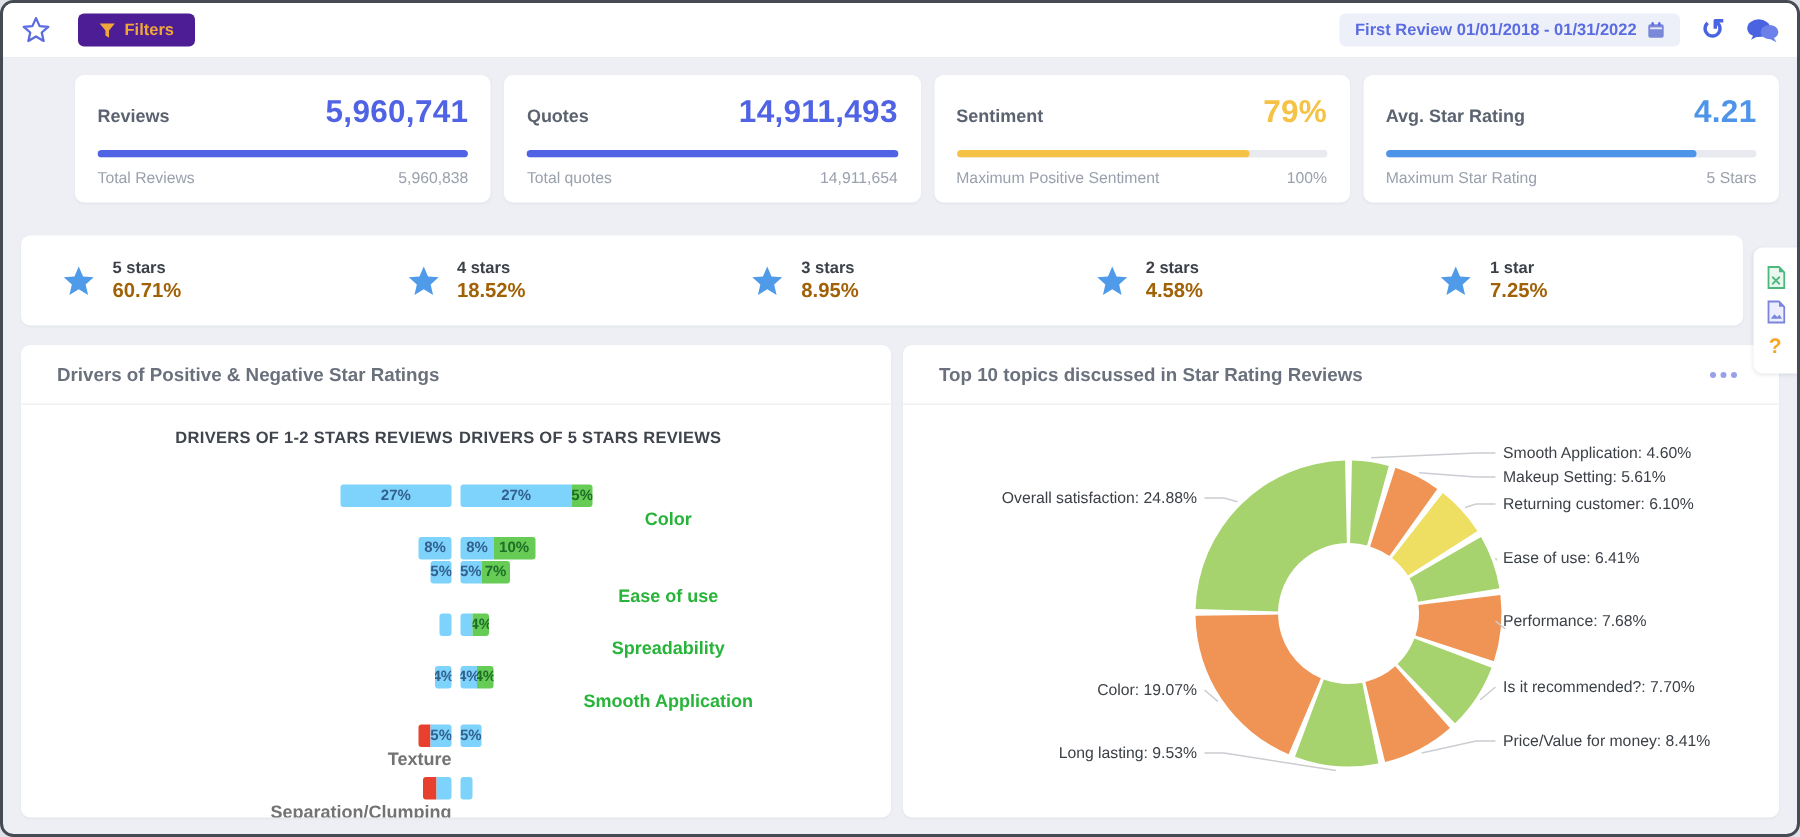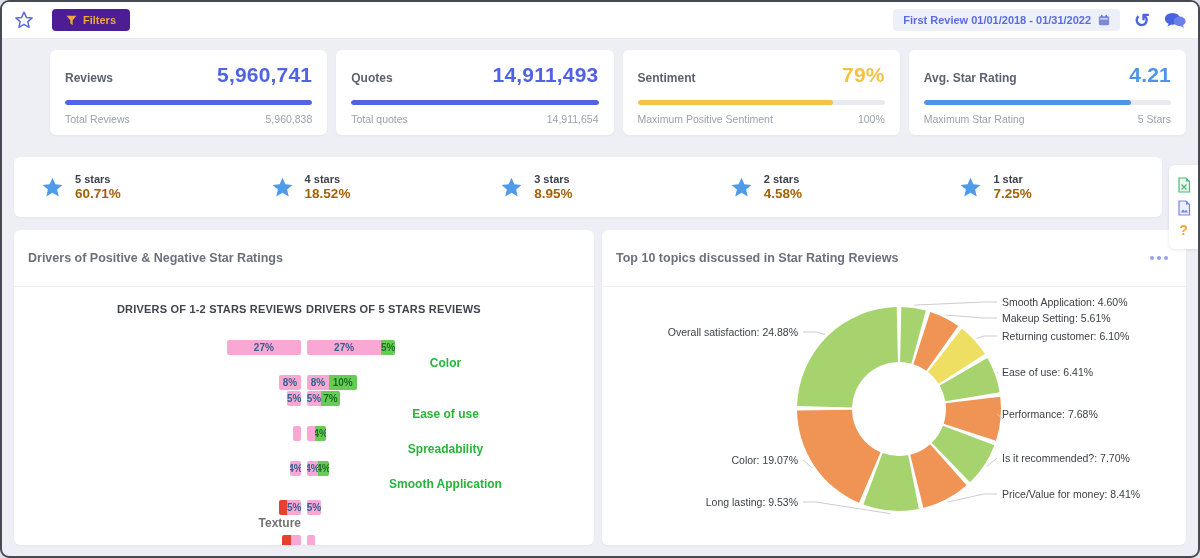--- a/index.html
+++ b/index.html
@@ -40,37 +40,37 @@
   
   .side-strip{position:absolute;right:0;top:163px;width:29px;height:84px;background:#fff;
     border-radius:6px 0 0 6px;box-shadow:0 1px 3px rgba(40,50,80,.12);
     display:flex;flex-direction:column;align-items:center;justify-content:center;gap:7px;z-index:5;}
   .help-glyph{font-size:14px;font-weight:700;color:#f5a623;line-height:1;}
   
   .panels{position:absolute;top:228px;left:12px;right:12px;bottom:11px;display:flex;gap:8px;}
   .panel{background:#fff;border-radius:6px;box-shadow:0 1px 2px rgba(40,50,80,.05);position:relative;overflow:hidden;}
   .panel-left{flex:0 0 580px;}
   .panel-right{flex:1;}
-  .panel-header{height:57px;display:flex;align-items:center;justify-content:space-between;
-    padding:0 14px;border-bottom:1px solid #f1f1f4;}
+  .panel-header{height:40px;display:flex;align-items:center;justify-content:space-between;
+    padding:0 24px;border-bottom:1px solid #f1f1f4;}
   .panel-title{font-size:12.5px;font-weight:700;color:#6a717d;}
   .dots-menu{display:flex;gap:3px;cursor:pointer;padding:4px;}
   .dots-menu i{width:4px;height:4px;border-radius:50%;background:#97a0e8;}
   
   .bchart{padding:16px 10px 0 10px;}
   .bc-headers{display:flex;gap:4px;margin-bottom:25px;justify-content:flex-end;}
   .bc-h{flex:1;font-size:11px;font-weight:700;color:#40454d;letter-spacing:.2px;}
   .bc-h.l{text-align:right;}
   .bc-row-bars{display:flex;gap:6px;margin-bottom:1px;}
   .bc-cell{flex:1;display:flex;height:15px;}
   .bc-cell.l{justify-content:flex-end;}
   .seg{height:15px;display:flex;align-items:center;justify-content:center;
     font-size:10px;font-weight:700;overflow:hidden;flex:0 0 auto;}
   .seg.first{border-radius:2px 0 0 2px;} .seg.last{border-radius:0 2px 2px 0;} .seg.only{border-radius:2px;}
-  .seg-blue{background:#f9a8d4;color:#32608f;}
+  .seg-blue{background:#7dd3fc;color:#32608f;}
   .seg-green{background:#66cc55;color:#1d6e27;}
   .seg-red{background:#e8402e;color:#8f1d14;}
   .bc-row-label{display:flex;gap:6px;margin-bottom:4px;height:15px;}
   .bc-lab{flex:1;font-size:12px;font-weight:700;line-height:15px;white-space:nowrap;}
   .bc-lab.l{text-align:right;} .bc-lab.r{text-align:center;}
   .lab-green{color:#28b43a;} .lab-red{color:#737373;}
   .row-gap{margin-top:8px;}
   
   .donut-svg{position:absolute;top:0;left:0;}
   .donut-label{font-size:10.5px;fill:#3c4147;}

